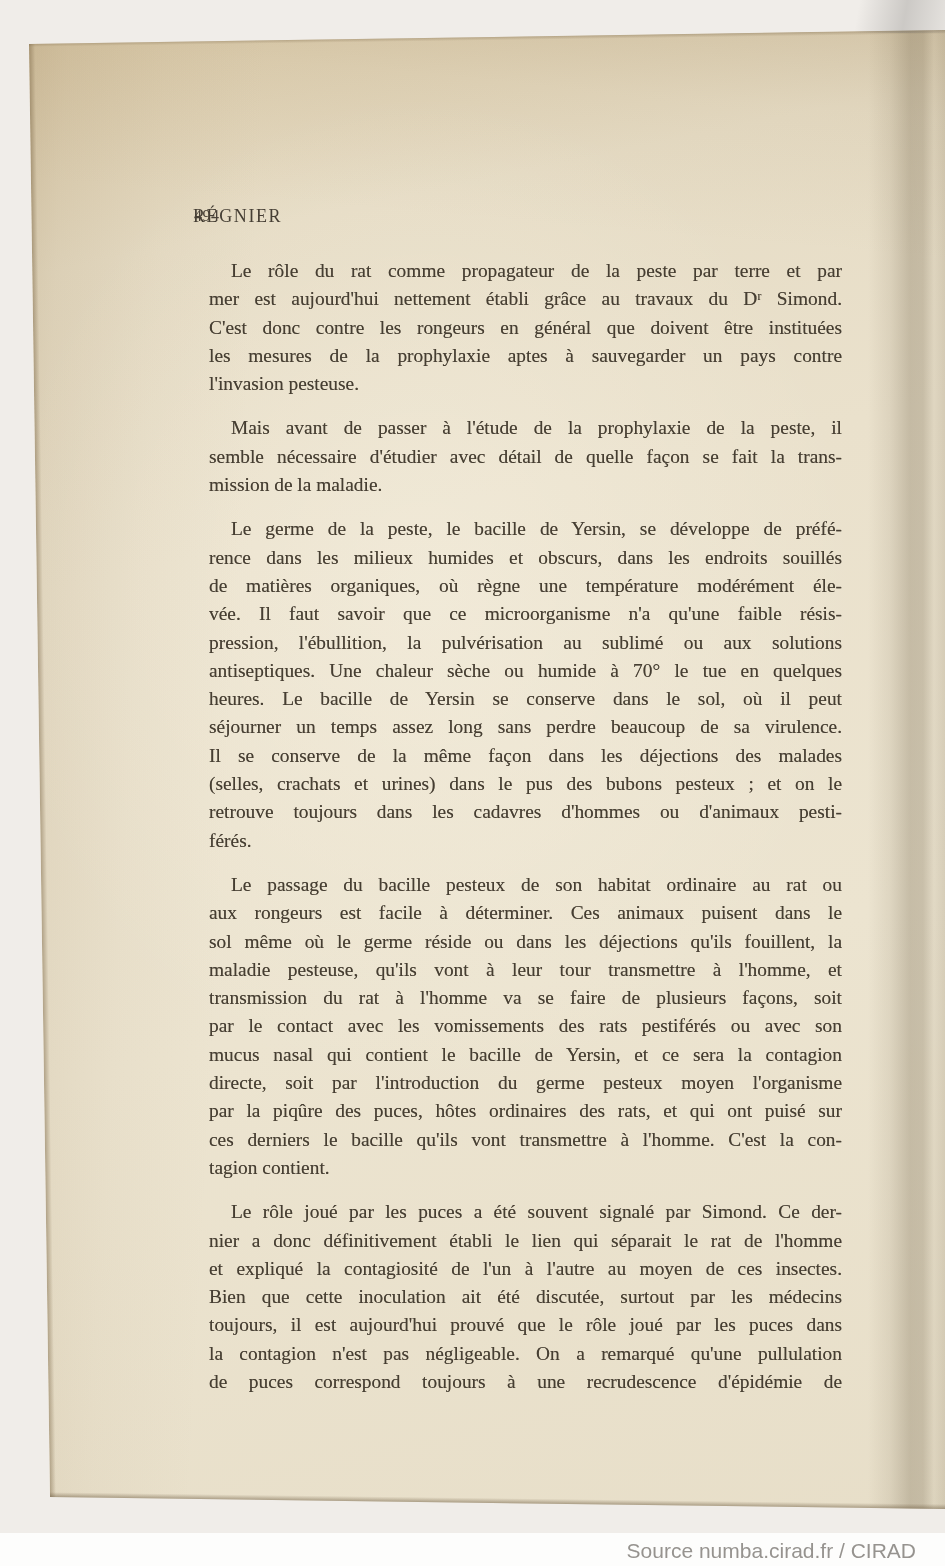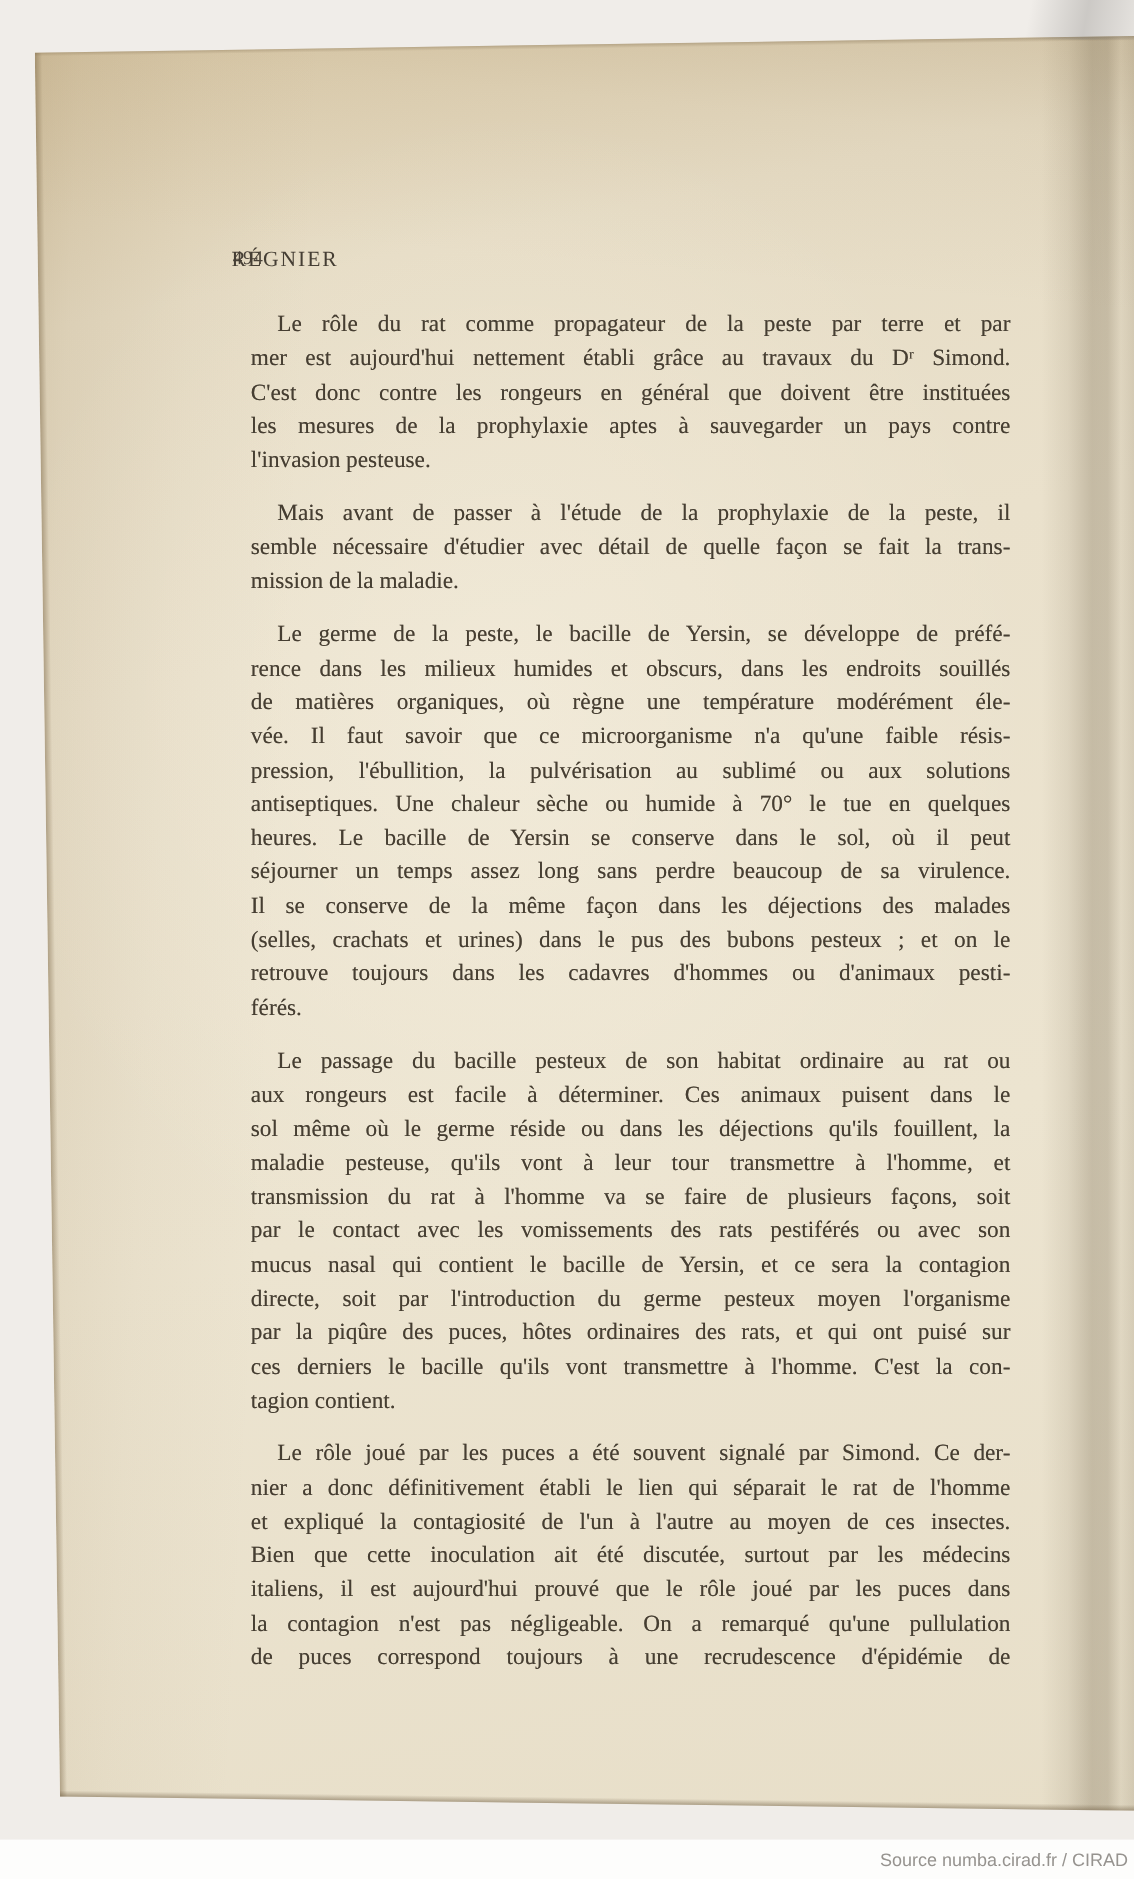--- a/index.html
+++ b/index.html
@@ -56,23 +56,23 @@
     height:28.3px;
     text-align:justify;
     text-align-last:justify;
   }
   .ln.first{text-indent:22px;}
   .ln.end{text-align-last:left;}
   
   .source-bar{
     position:absolute;left:0;right:0;bottom:0;height:33px;
     background:#fdfdfc;
-    box-sizing:border-box;padding-right:5px;
+    box-sizing:border-box;padding-right:29px;
     font-family:"Liberation Sans","DejaVu Sans",sans-serif;
-    font-size:15px;line-height:35px;color:#96938f;text-align:right;
+    font-size:21px;line-height:35px;color:#96938f;text-align:right;
   }
 </style>
 </head>
 <body>
 
 <div class="page-sheet">
   <div class="gutter-shadow"></div>
   <div class="edge edge-top"></div>
   <div class="edge edge-left"></div>
   <div class="edge edge-bottom"></div>
@@ -118,21 +118,21 @@
         <div class="ln">directe, soit par l'introduction du germe pesteux moyen l'organisme</div>
         <div class="ln">par la piqûre des puces, hôtes ordinaires des rats, et qui ont puisé sur</div>
         <div class="ln">ces derniers le bacille qu'ils vont transmettre à l'homme. C'est la con-</div>
         <div class="ln end">tagion contient.</div>
       </div>
       <div class="para">
         <div class="ln first">Le rôle joué par les puces a été souvent signalé par Simond. Ce der-</div>
         <div class="ln">nier a donc définitivement établi le lien qui séparait le rat de l'homme</div>
         <div class="ln">et expliqué la contagiosité de l'un à l'autre au moyen de ces insectes.</div>
         <div class="ln">Bien que cette inoculation ait été discutée, surtout par les médecins</div>
-        <div class="ln">italiens, il est aujourd'hui prouvé que le rôle joué par les puces dans</div>
+        <div class="ln">toujours, il est aujourd'hui prouvé que le rôle joué par les puces dans</div>
         <div class="ln">la contagion n'est pas négligeable. On a remarqué qu'une pullulation</div>
         <div class="ln">de puces correspond toujours à une recrudescence d'épidémie de</div>
       </div>
     </div>
 </div>
 
 <div class="corner-shade"></div>
 
 <div class="source-bar">
   <span>Source numba.cirad.fr / CIRAD</span>

